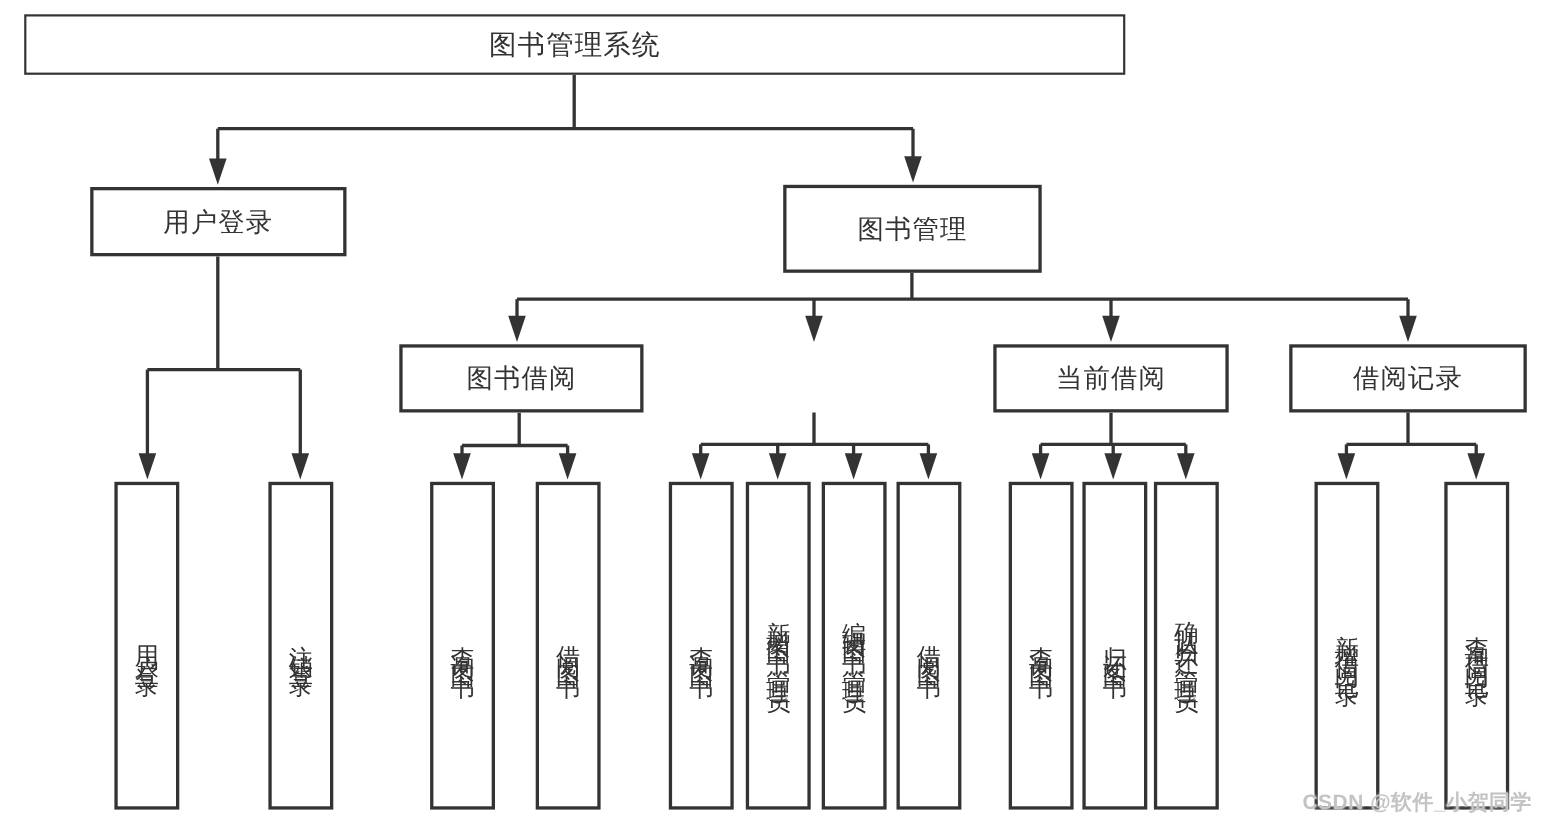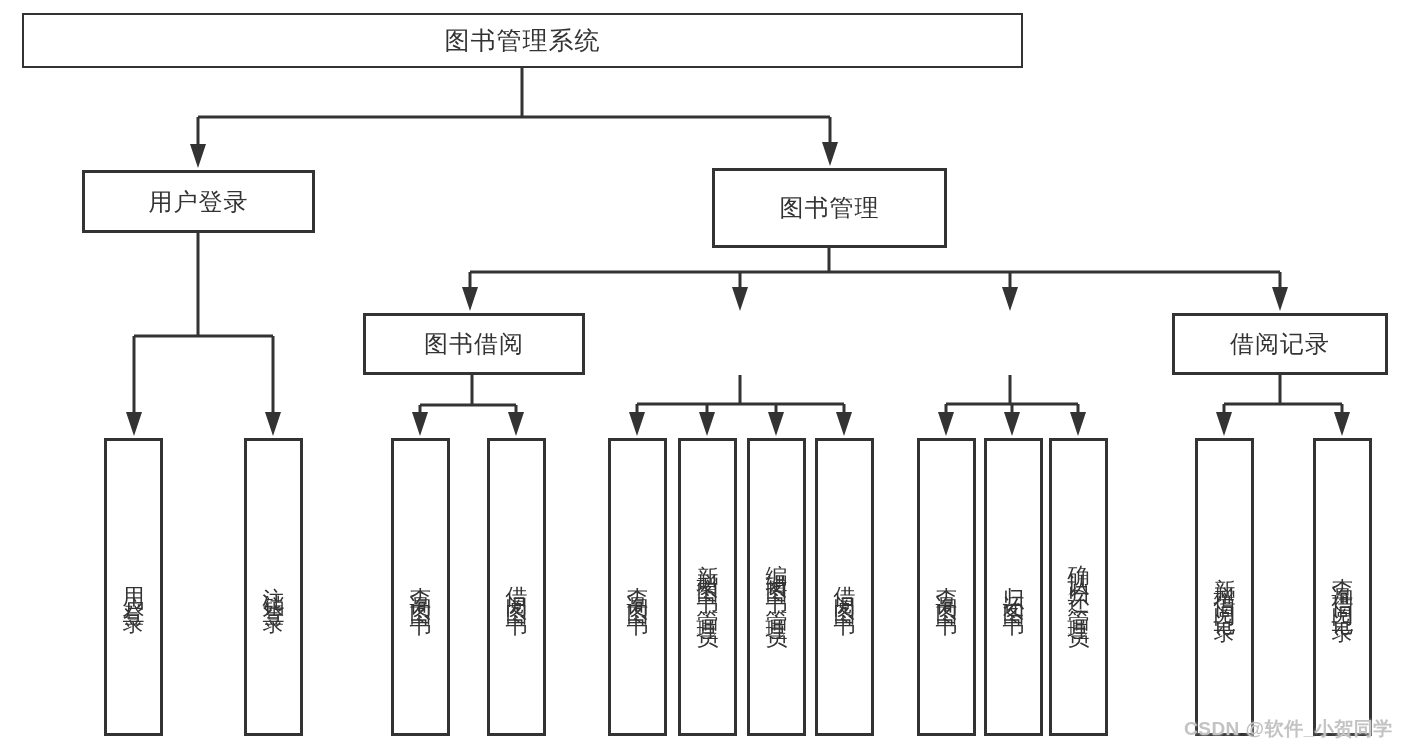--- a/index.html
+++ b/index.html
@@ -133,20 +133,23 @@
   <div class="node hbox" style="left:82px;top:170px;width:233px;height:63px">
     <span>用户登录</span>
   </div>
   <div class="node hbox" style="left:712px;top:168px;width:235px;height:80px">
     <span>图书管理</span>
   </div>
 
   <div class="node hbox" style="left:363px;top:313px;width:222px;height:62px">
     <span>图书借阅</span>
   </div>
+  <div class="node hbox" style="left:903px;top:313px;width:214px;height:62px">
+    <span>当前借阅</span>
+  </div>
   <div class="node hbox" style="left:1172px;top:313px;width:216px;height:62px">
     <span>借阅记录</span>
   </div>
 
   <div class="node vbox" style="left:104px;top:438px;width:59px;height:298px">
     <span>用户登录</span>
   </div>
   <div class="node vbox" style="left:244px;top:438px;width:59px;height:298px">
     <span>注销登录</span>
   </div>

